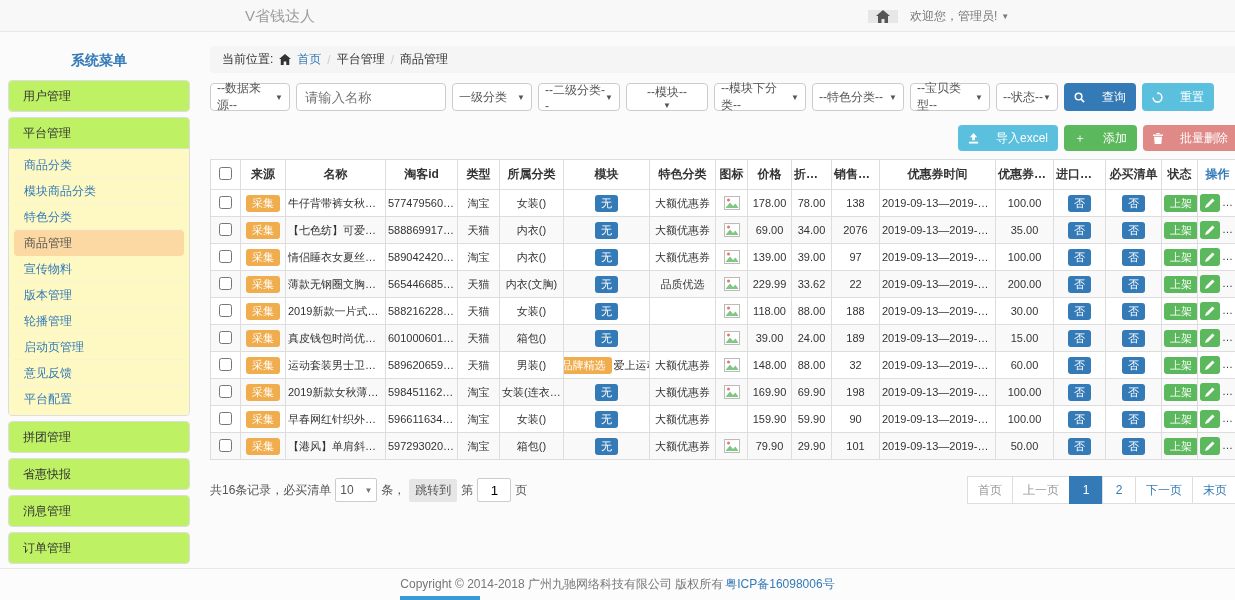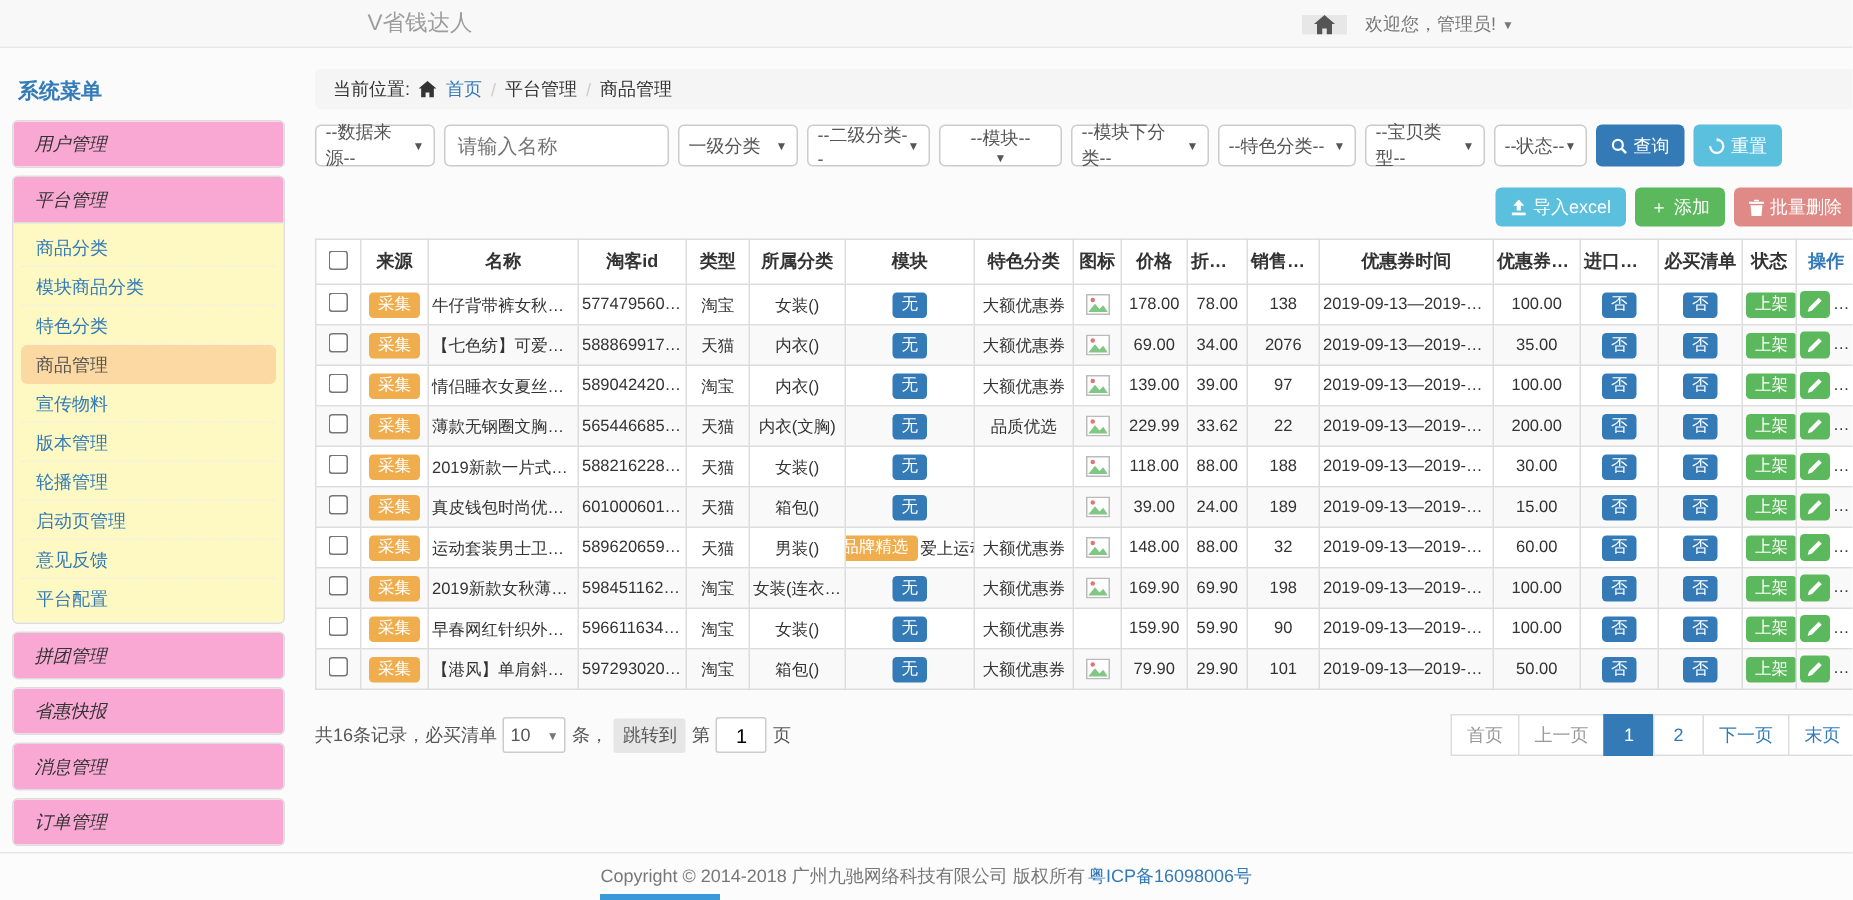--- a/index.html
+++ b/index.html
@@ -10,43 +10,43 @@
   .topbar { position:relative; height:32px; background:#f8f8f8; border-bottom:1px solid #e7e7e7; }
   .app-title { position:absolute; left:245px; top:0; line-height:32px; font-size:15px; color:#9d9d9d; }
   .topbar-right { position:absolute; left:868px; top:0; height:32px; display:flex; align-items:center; }
   .home-btn { width:30px; background:#e7e7e7; display:flex; align-items:center; justify-content:center; cursor:pointer; }
   .welcome { display:flex; align-items:center; gap:4px; padding:0 12px; color:#777; cursor:pointer; }
   .caret-dn { font-size:8px; color:#777; }
 
   
   .page { display:flex; height:568px; }
   .sidebar { width:182px; margin:14px 0 0 8px; flex:none; }
-  .sb-title { color:#337ab7; font-size:14px; font-weight:bold; padding:6px 4px 10px 4px; }
+  .sb-title { color:#337ab7; font-size:14px; font-weight:bold; padding:6px 4px 10px 4px;text-align:center; }
   .sb-panel { border:1px solid #ddd; border-radius:4px; background:#f5f5f5; margin-bottom:5px; overflow:hidden; }
-  .sb-head { height:30px; line-height:30px; padding-left:14px; color:#333; cursor:pointer; background:#f9a8d4;font-style:italic; }
+  .sb-head { height:30px; line-height:30px; padding-left:14px; color:#333; cursor:pointer; background:#bef264; }
   .sb-body { background:#fef9c3; padding:3px 5px; border-top:1px solid #ddd; }
   .sb-item { height:26px; line-height:26px; padding-left:10px; color:#337ab7; border-bottom:1px dotted #eee; cursor:pointer; }
   .sb-item:last-child { border-bottom:none; }
   .sb-item.active { background:#fcd9a2; border-radius:4px; color:#555; border-bottom:none; }
 
   .content { flex:1; margin:14px 10px 0 20px; }
 
   
   .breadcrumb { background:#f5f5f5; border-radius:4px; padding:5px 12px; display:flex; align-items:center; gap:6px; color:#333; }
   .breadcrumb .bc-home { color:#337ab7; cursor:pointer; }
   .breadcrumb .sep { color:#ccc; }
 
   
   .filters { display:flex; gap:6px; margin-top:10px; align-items:center; flex-wrap:nowrap; }
   .sel { height:28px; border:1px solid #ccc; border-radius:4px; background:#fff; color:#555;
          display:flex; align-items:center; justify-content:space-between; padding:0 6px; cursor:pointer; flex:none; }
   .sel .caret-dn { color:#555; }
   .txt-input { height:28px; border:1px solid #ccc; border-radius:4px; padding:0 8px; color:#555; flex:none; outline:none; }
   .btn { height:28px; border:none; border-radius:4px; color:#fff; font-size:12px; display:inline-flex;
-         align-items:center; gap:4px; padding:0 10px; cursor:pointer; }
+         align-items:center; gap:17px; padding:0 10px; cursor:pointer; }
   .btn-primary { background:#337ab7; }
   .btn-info { background:#5bc0de; }
   .btn-success { background:#5cb85c; }
   .btn-soft-danger { background:#df8a87; }
 
   
   .toolbar { display:flex; justify-content:flex-end; gap:6px; margin:14px 0 8px 0; }
   .toolbar .btn { height:26px; }
 
   

